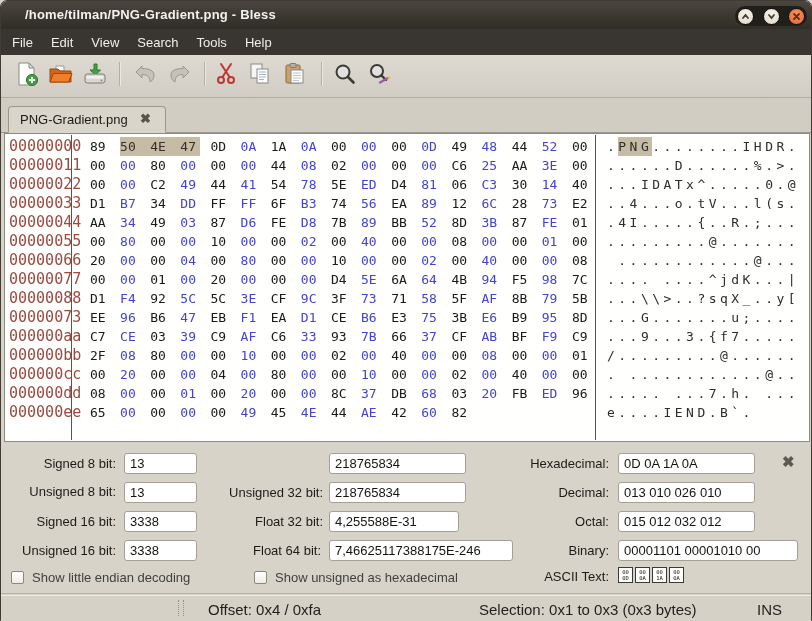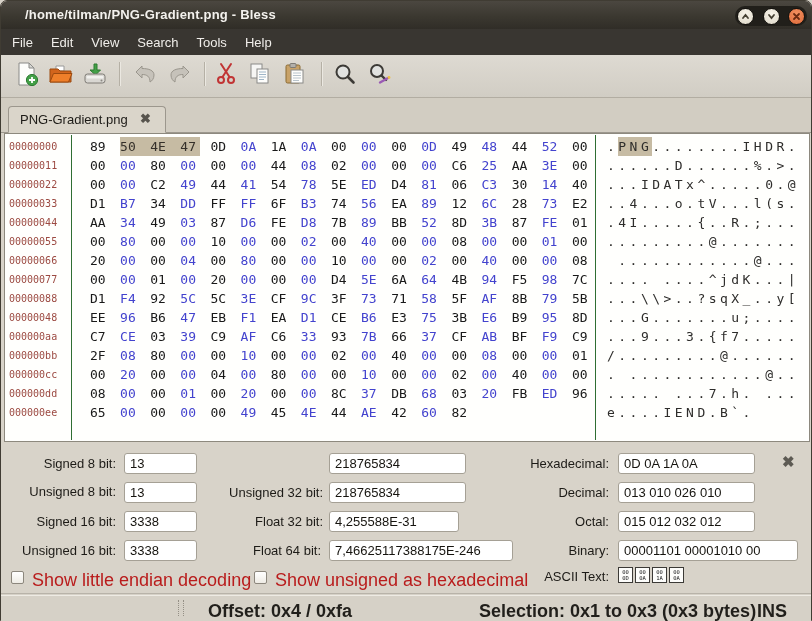--- a/index.html
+++ b/index.html
@@ -33,46 +33,46 @@
     border:1px solid #9c978d;border-bottom:1px solid #dad5ca;border-radius:4px 4px 0 0;box-sizing:border-box;}
   .tab-label{position:absolute;left:11px;top:5px;font-size:13px;color:#1d1b17;}
   .tab-close{position:absolute;right:14px;top:4px;font-size:13px;font-weight:bold;color:#57544d;}
   
   .hexview{position:absolute;left:3px;top:132px;width:806px;height:309px;background:#fffffd;
     border:1px solid #8d897e;box-sizing:border-box;}
   .vsep{position:absolute;top:1px;bottom:1px;width:1px;background:var(--sep-color);}
   .vsep.s1{left:66px}.vsep.s2{left:590px}
   .hexrows{position:absolute;left:0;top:3px;right:0;}
   .hexrow{position:relative;height:19px;font-family:"DejaVu Sans Mono",monospace;font-size:13px;line-height:19px;}
-  .off{position:absolute;left:4px;color:var(--offset-color);font-size:10px;}
+  .off{position:absolute;left:4px;color:var(--offset-color);font-size:15px;}
   .bytes{position:absolute;left:69px;width:512px;display:grid;grid-template-columns:repeat(17,1fr);margin-left:16px;}
   .byte{white-space:pre;}
   .byte.even{color:#191919}.byte.odd{color:var(--alt-color)}
   .byte.sel{background:var(--sel-bg);color:#35302a;}
   .byte.sel-last{background:linear-gradient(90deg,var(--sel-bg) 0,var(--sel-bg) 20px,rgba(0,0,0,0) 20px);}
   .ascii{position:absolute;left:602px;display:flex;}
   .achar{width:11.3px;overflow:visible;color:#2e2d2b;white-space:pre;}
   .achar.sel{background:var(--sel-bg);}
   
   .panel{position:absolute;left:0;top:441px;width:100%;height:151px;background:#d8d3c9;}
   .plabel{position:absolute;font-size:13px;color:#1d1b17;text-align:right;}
   .entry{position:absolute;height:21px;background:#fff;border:1px solid #a5a095;border-radius:3px;
     box-sizing:border-box;font-size:13px;color:#16140f;line-height:19px;padding-left:5px;overflow:hidden;white-space:nowrap;}
   .panel-close{position:absolute;left:781px;top:11px;font-size:15px;font-weight:bold;color:#5d5a53;}
   .checkbox{position:absolute;width:13px;height:13px;background:linear-gradient(#ffffff,#efece5);
     border:1px solid #8c877d;border-radius:2px;box-sizing:border-box;}
-  .cblabel{position:absolute;font-size:18px;color:#b91c1c;}
+  .cblabel{position:absolute;font-size:13px;color:#404040;}
   .glyphrow{position:absolute;left:617px;top:125px;display:flex;gap:2px;}
   .glyphbox{width:15px;height:16px;border:1px solid #3c3a36;background:#fdfdfb;box-sizing:border-box;
     font-family:"DejaVu Sans Mono",monospace;font-size:5.5px;line-height:6px;text-align:center;color:#222;padding-top:1px;}
   
   .statusbar{position:absolute;left:0;top:592px;width:100%;height:29px;background:#d6d1c7;
     border-top:1px solid #b8b3a9;box-sizing:border-box;}
   .statusbar .hl{position:absolute;left:0;top:1px;width:100%;height:1px;background:#eeebe4;}
-  .sb-text{position:absolute;top:7px;font-size:18px;color:#211f1b;font-weight:bold;}
+  .sb-text{position:absolute;top:7px;font-size:15px;color:#211f1b;}
   .grip{position:absolute;top:6px;height:16px;width:0;border-left:1px dotted #948f85;}
 </style>
 </head>
 <body>
 
 <div class="window">
 
   <div class="titlebar">
     <div class="title-text">/home/tilman/PNG-Gradient.png - Bless</div>
     <div class="winctrls">
@@ -557,21 +557,21 @@
             <span class="achar">q</span>
             <span class="achar">X</span>
             <span class="achar">_</span>
             <span class="achar">.</span>
             <span class="achar">.</span>
             <span class="achar">y</span>
             <span class="achar">[</span>
           </div>
         </div>
         <div class="hexrow">
-          <span class="off">00000048</span>
+          <span class="off">00000073</span>
           <div class="bytes">
             <span class="byte even">EE</span>
             <span class="byte odd">96</span>
             <span class="byte even">B6</span>
             <span class="byte odd">47</span>
             <span class="byte even">EB</span>
             <span class="byte odd">F1</span>
             <span class="byte even">EA</span>
             <span class="byte odd">D1</span>
             <span class="byte even">CE</span>

